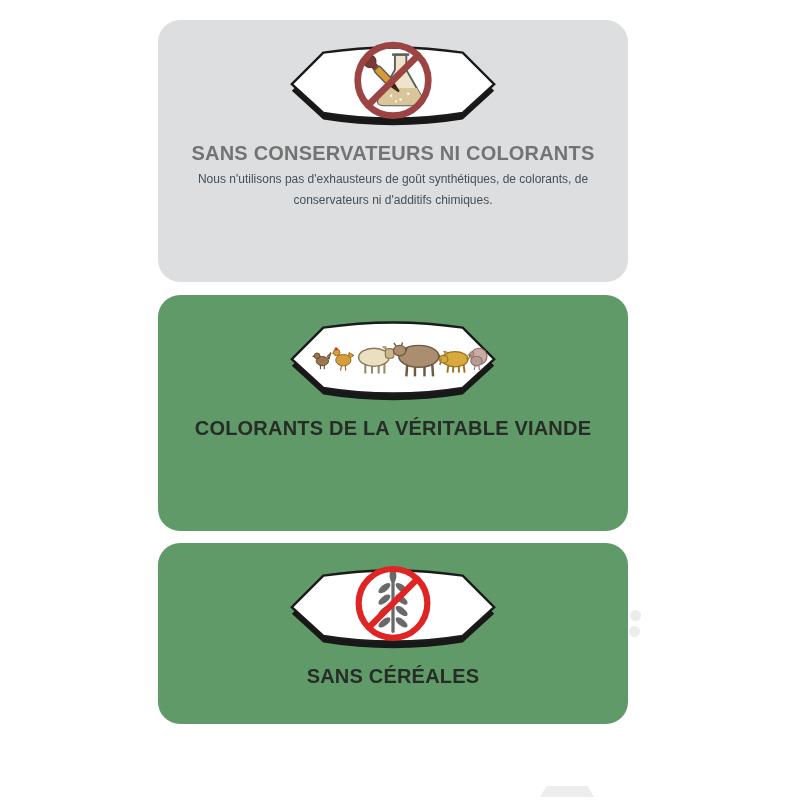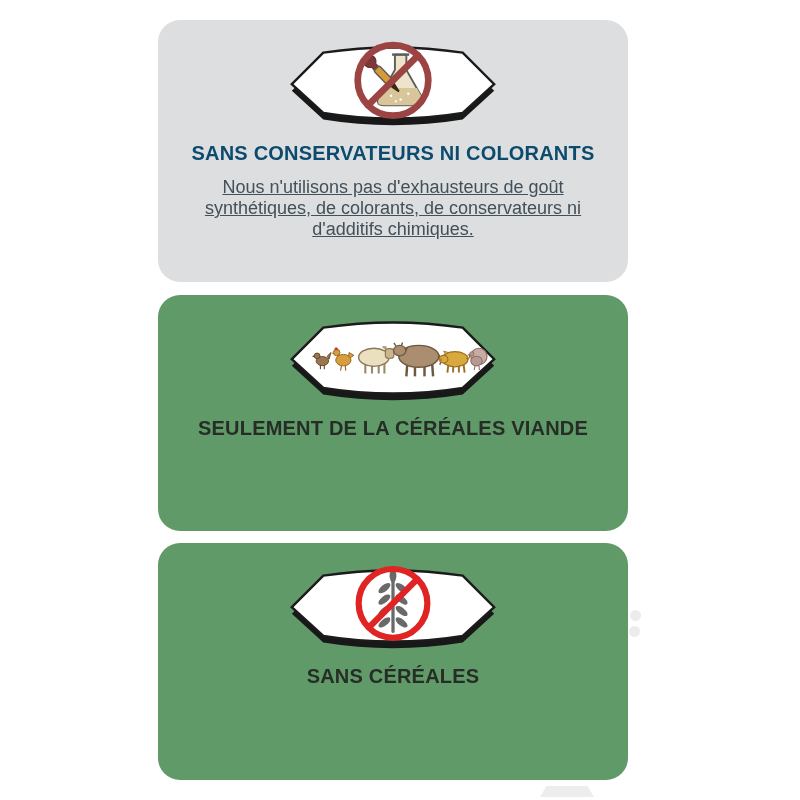--- a/index.html
+++ b/index.html
@@ -6,31 +6,31 @@
   body{
     width:800px;height:800px;position:relative;background:#ffffff;
     font-family:"Liberation Sans", sans-serif;overflow:hidden;
   }
   .card{
     position:absolute;left:158px;width:470px;border-radius:22px;
     box-sizing:border-box;text-align:center;
   }
   .card-1{top:20px;height:262px;background:#dcdee0;}
   .card-2{top:295px;height:236px;background:#609a68;}
-  .card-3{top:543px;height:237px;background:#609a68;}
+  .card-3{top:543px;height:181px;background:#609a68;}
   .badge{margin-top:18px;line-height:0;}
   .badge svg{width:210px;height:100px;}
   .card-title{
     margin:4px 18px 0;font-size:20px;font-weight:bold;letter-spacing:0.2px;
     font-family:"Liberation Sans", sans-serif;
   }
-  .card-1 .card-title{color:#0c4a6e;}
+  .card-1 .card-title{color:#737373;}
   .card-2 .card-title,.card-3 .card-title{color:#262d26;}
   .card-body{
-    margin:12px auto 0;max-width:448px;font-size:18px;line-height:21px;text-decoration:underline;
+    margin:4px auto 0;max-width:448px;font-size:12px;line-height:21px;
   }
   .card-1 .card-body{color:#42505a;}
   .card-2 .card-body,.card-3 .card-body{color:#2d3b32;}
   .artifact-trapezoid{
     position:absolute;left:540px;top:786px;width:54px;height:11px;
     background:#ededed;clip-path:polygon(12% 0,88% 0,100% 100%,0 100%);
   }
   .artifact-dots{position:absolute;left:628px;top:608px;width:16px;height:34px;}
   .artifact-dots span{
     position:absolute;width:11px;height:11px;border-radius:50%;background:#ececec;display:block;
@@ -135,21 +135,21 @@
       <g>
         <circle cx="200" cy="45" r="8.5" fill="#c8aca4" stroke="#8d6c60" stroke-width="1.2"></circle>
         <ellipse cx="197.5" cy="50" rx="6" ry="5" fill="#b49a92" stroke="#8d6c60" stroke-width="1.1"></ellipse>
         <circle cx="192.5" cy="42.5" r="2.3" fill="#b49a92" stroke="#8d6c60" stroke-width="0.9"></circle>
         <path d="M190.4,42.5 L188.4,43.2 L190.4,44 Z" fill="#8d6c60"></path>
         <line x1="196" y1="55" x2="195" y2="59.5" stroke="#8d6c60" stroke-width="1.1"></line>
         <line x1="200" y1="55" x2="200.5" y2="59.5" stroke="#8d6c60" stroke-width="1.1"></line>
       </g>
     </svg>
   </div>
-  <h2 class="card-title">SEULEMENT DE LA CÉRÉALES VIANDE</h2>
+  <h2 class="card-title">COLORANTS DE LA VÉRITABLE VIANDE</h2>
 </section>
 
 <section class="card card-3">
   <div class="badge">
     <svg viewBox="0 0 220 104">
       <path d="M4,48 L37,15 Q110,4 183,15 L216,48 L183,78 Q110,90 37,78 Z" transform="translate(0,7)" fill="#181818"></path>
       <path d="M4,48 L37,15 Q110,4 183,15 L216,48 L183,78 Q110,90 37,78 Z" fill="#ffffff" stroke="#1b1b1b" stroke-width="2.5"></path>
 
       <g fill="#696969">
         <rect x="108.3" y="18" width="3.4" height="57" rx="1.5"></rect>

